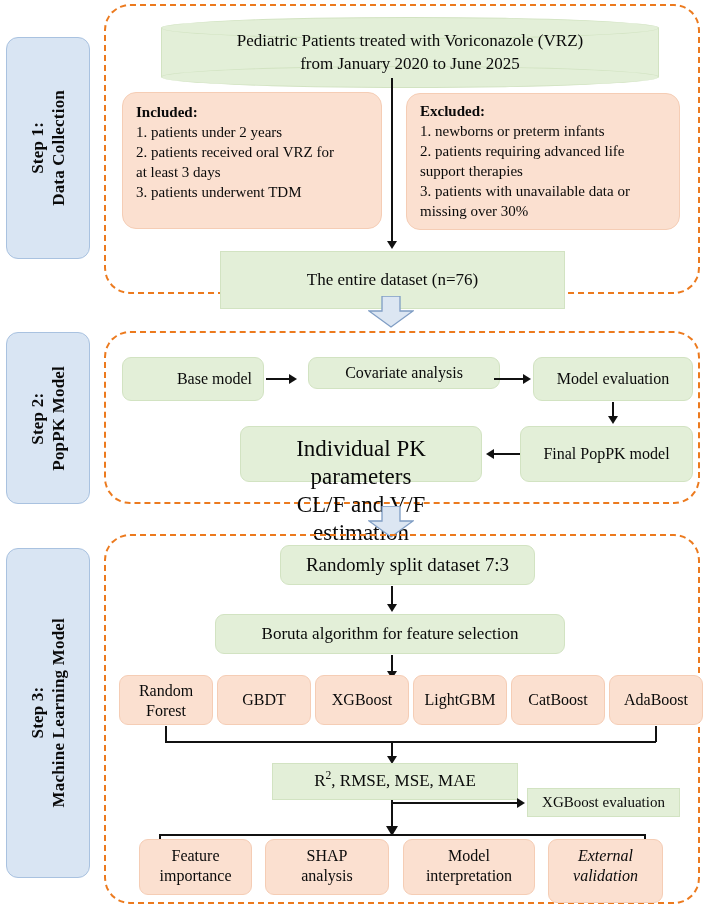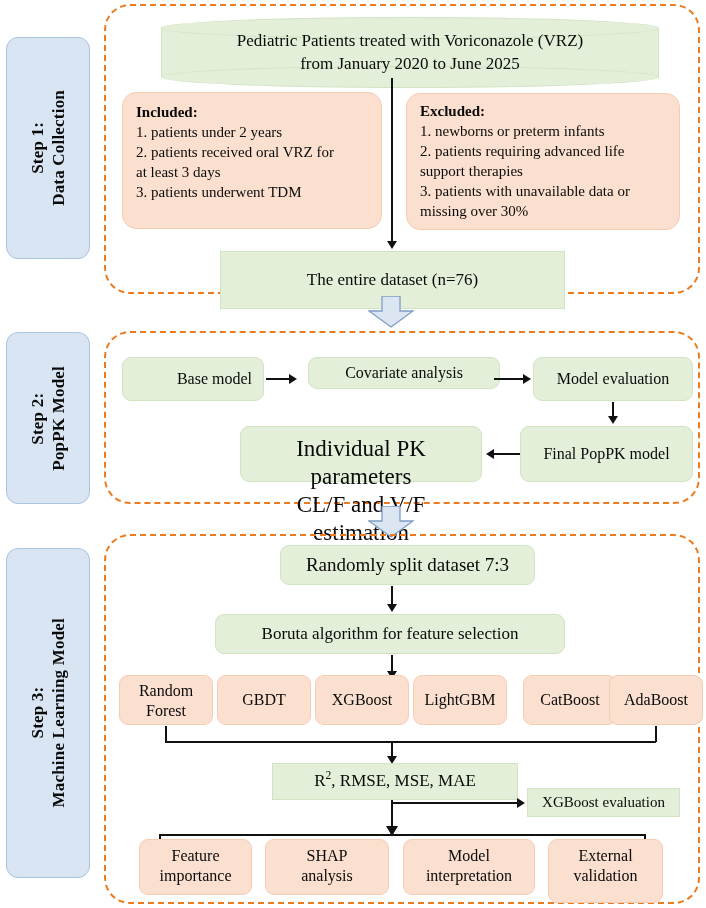--- a/index.html
+++ b/index.html
@@ -265,21 +265,21 @@
   <div class="node peach rounded" style="left:119px; top:675px; width:94px; height:50px; display:block; padding-top:5px;">
     <span>Random</span><br>
     <span>Forest</span>
   </div>
   <div class="node peach rounded" style="left:315px; top:675px; width:94px; height:50px;">
     <span>XGBoost</span>
   </div>
   <div class="node peach rounded" style="left:413px; top:675px; width:94px; height:50px;">
     <span>LightGBM</span>
   </div>
-  <div class="node peach rounded" style="left:511px; top:675px; width:94px; height:50px;margin-left:12px;">
+  <div class="node peach rounded" style="left:511px; top:675px; width:94px; height:50px;">
     <span>CatBoost</span>
   </div>
   <div class="node peach rounded" style="left:609px; top:675px; width:94px; height:50px;">
     <span>AdaBoost</span>
   </div>
 
   <div class="vline" style="left:165px; top:726px; height:16px;"></div>
   <div class="vline" style="left:655px; top:726px; height:16px;"></div>
   <div class="hline" style="left:165px; top:741px; width:491px;"></div>
   <div class="vline" style="left:391px; top:741px; height:17px;"></div>
@@ -308,18 +308,18 @@
     <span>importance</span>
   </div>
   <div class="node peach rounded" style="left:265px; top:839px; width:124px; height:56px; display:block; padding-top:6px;">
     <span>SHAP</span><br>
     <span>analysis</span>
   </div>
   <div class="node peach rounded" style="left:403px; top:839px; width:132px; height:56px; display:block; padding-top:6px;">
     <span>Model</span><br>
     <span>interpretation</span>
   </div>
-  <div class="node peach rounded" style="left:548px; top:839px; width:115px; height:64px; display:block; padding-top:6px;">
+  <div class="node peach rounded" style="left:548px; top:839px; width:115px; height:64px; display:block; padding-top:6px;font-style:italic;">
     <span>External</span><br>
     <span>validation</span>
   </div>
 
 </div>
 
 </body></html>

